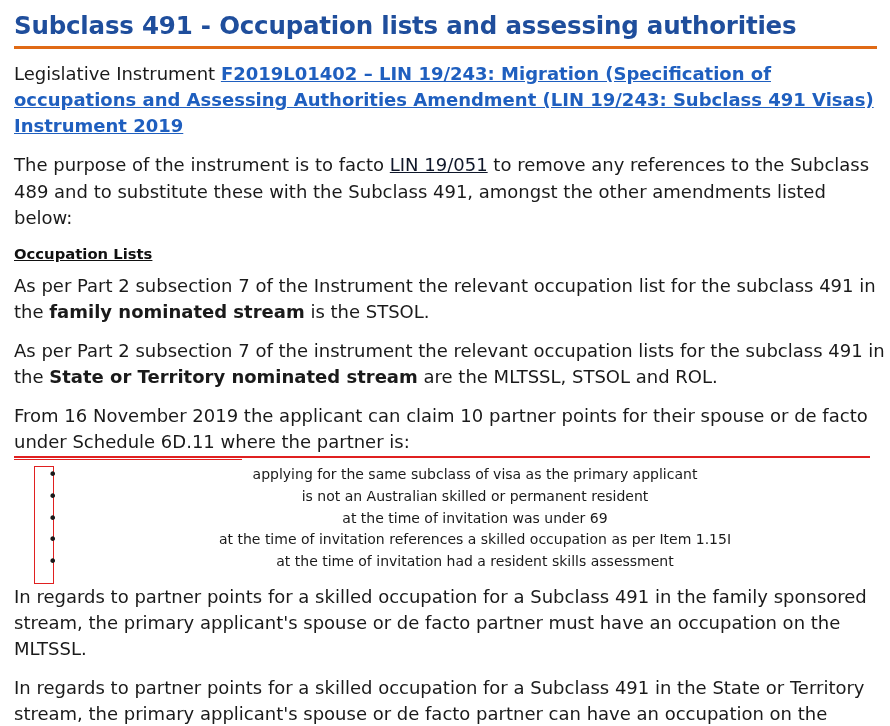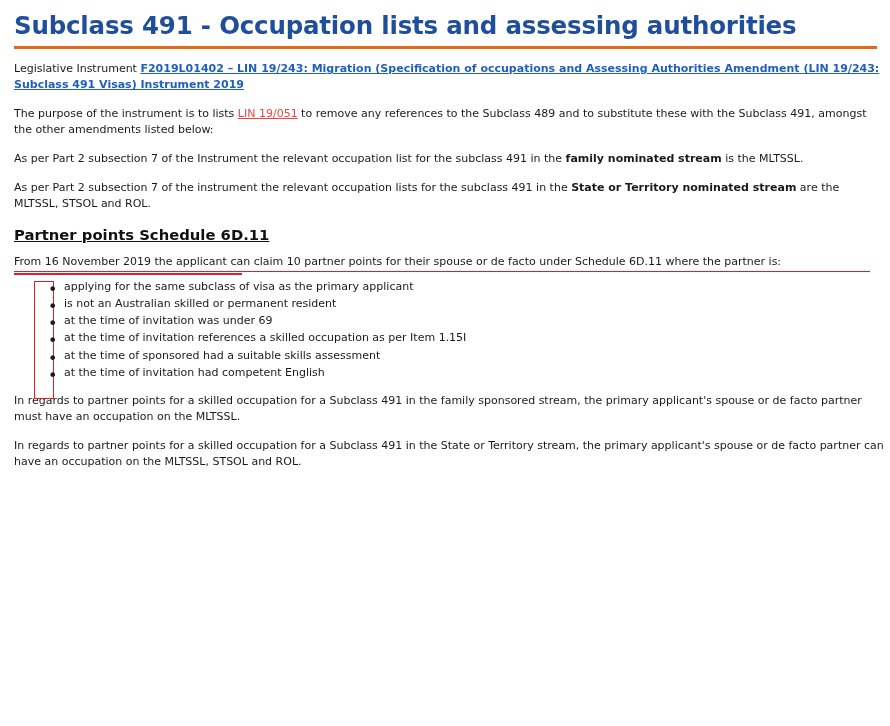--- a/index.html
+++ b/index.html
@@ -30,31 +30,31 @@
     letter-spacing: -0.2px;
     line-height: 1.15;
   }
   .title-rule {
     height: 3px;
     background: #e06a15;
     margin: 6px 0 12px 0;
     width: 863px;
   }
   p.para {
-    font-size: 11px;
+    font-size: 18px;
     line-height: 1.45;
     margin: 0 0 13px 0;
     color: #1a1a1a;
   }
   .link {
     color: #1f5fbf;
     font-weight: bold;
   }
   .link-plain {
-    color: #ef4444;
+    color: #0f172a;
     font-weight: normal;
   }
   .bold {
     font-weight: bold;
   }
   h2.subhead {
     font-size: 14.8px;
     font-weight: bold;
     margin: 0 0 11px 0;
     text-decoration: underline;
@@ -90,25 +90,26 @@
     margin-top: 1px;
   }
   .red-underline.w1 { width: 856px; }
   .red-underline.w2 { width: 228px; }
   ul.bullets {
     margin: 4px 0 12px 0;
     padding: 0 0 0 34px;
     list-style: none;
   }
   ul.bullets li {
-    font-size: 11px;
+    font-size: 14px;
     line-height: 1.48;
     position: relative;
     padding-left: 16px;
     margin: 0 0 1px 0;
+    text-align: center;
   }
   ul.bullets li::before {
     content: "\2022";
     position: absolute;
     left: 0;
     top: -1px;
     font-size: 16px;
     line-height: 1.45;
     color: #1a1a1a;
   }
@@ -130,47 +131,46 @@
 </head>
 <body>
 
 <div class="page">
 
   <h1 class="title">Subclass 491 - Occupation lists and assessing authorities</h1>
   <div class="title-rule"></div>
 
   <p class="para"><span>Legislative Instrument </span><a class="link" href="#">F2019L01402 – LIN 19/243: Migration (Specification of occupations and Assessing Authorities Amendment (LIN 19/243: Subclass 491 Visas) Instrument 2019</a></p>
 
-  <p class="para"><span>The purpose of the instrument is to lists </span><a class="link-plain" href="#">LIN 19/051</a><span> to remove any references to the Subclass 489 and to substitute these with the Subclass 491, amongst the other amendments listed below:</span></p>
+  <p class="para"><span>The purpose of the instrument is to facto </span><a class="link-plain" href="#">LIN 19/051</a><span> to remove any references to the Subclass 489 and to substitute these with the Subclass 491, amongst the other amendments listed below:</span></p>
+
+  <div class="subhead-wrap">
+    <h2 class="subhead">Occupation Lists</h2>
+  </div>
 
 
-
-  <p class="para"><span>As per Part 2 subsection 7 of the Instrument the relevant occupation list for the subclass 491 in the </span><span class="bold">family nominated stream</span><span> is the MLTSSL.</span></p>
+  <p class="para"><span>As per Part 2 subsection 7 of the Instrument the relevant occupation list for the subclass 491 in the </span><span class="bold">family nominated stream</span><span> is the STSOL.</span></p>
 
   <p class="para"><span>As per Part 2 subsection 7 of the instrument the relevant occupation lists for the subclass 491 in the </span><span class="bold">State or Territory nominated stream</span><span> are the MLTSSL, STSOL and ROL.</span></p>
 
-  <div class="subhead-wrap">
-    <h2 class="subhead">Partner points Schedule 6D.11</h2>
-  </div>
 
   <div class="underlined">
     <p class="para">From 16 November 2019 the applicant can claim 10 partner points for their spouse or de facto under Schedule 6D.11 where the partner is:</p>
     <div class="red-underline w1"></div>
     <div class="red-underline w2"></div>
   </div>
 
   <div class="bullet-wrap">
     <div class="bullet-bracket"></div>
     <ul class="bullets">
       <li>applying for the same subclass of visa as the primary applicant</li>
       <li>is not an Australian skilled or permanent resident</li>
       <li>at the time of invitation was under 69</li>
       <li>at the time of invitation references a skilled occupation as per Item 1.15I</li>
-      <li>at the time of sponsored had a suitable skills assessment</li>
-      <li>at the time of invitation had competent English</li>
+      <li>at the time of invitation had a resident skills assessment</li>
     </ul>
   </div>
 
   <p class="para">In regards to partner points for a skilled occupation for a Subclass 491 in the family sponsored stream, the primary applicant's spouse or de facto partner must have an occupation on the MLTSSL.</p>
 
   <p class="para">In regards to partner points for a skilled occupation for a Subclass 491 in the State or Territory stream, the primary applicant's spouse or de facto partner can have an occupation on the MLTSSL, STSOL and ROL.</p>
 
 </div>
 
 </body></html>

